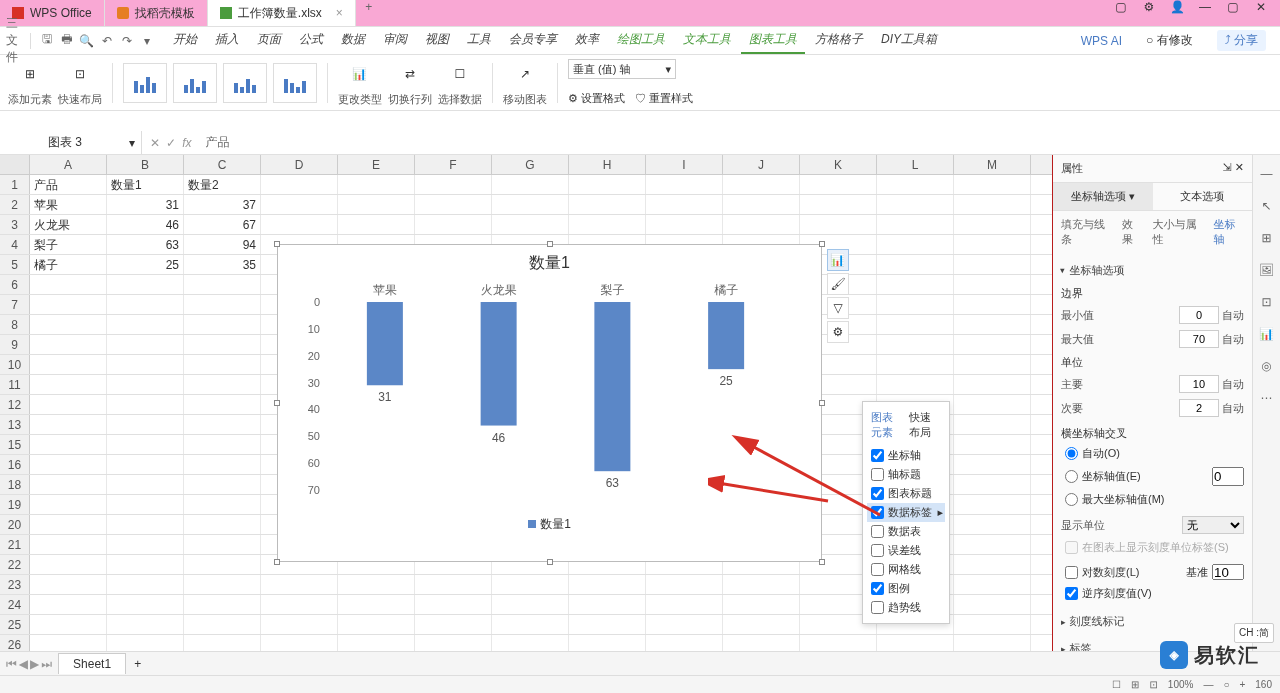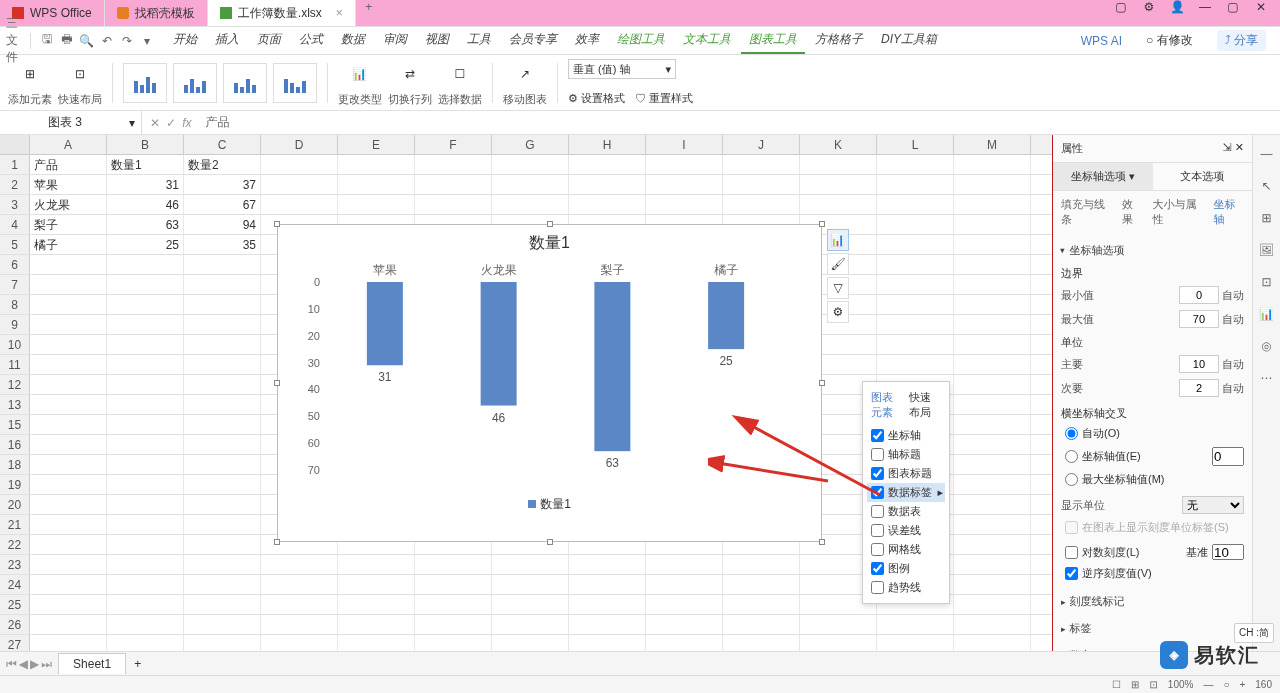--- a/index.html
+++ b/index.html
@@ -37,21 +37,21 @@
 .ribbon-icon { width: 38px; height: 32px; border: 1px solid transparent; display: flex; align-items: center; justify-content: center; cursor: pointer; }
 .ribbon-label { font-size: 11px; color: #555; }
 .ribbon-sep { width: 1px; height: 40px; background: #e0e0e0; margin: 0 4px; }
 .chart-style { width: 44px; height: 40px; border: 1px solid #ddd; display: flex; align-items: center; justify-content: center; cursor: pointer; }
 .chart-style .bars { display: flex; gap: 2px; align-items: flex-end; height: 20px; }
 .chart-style .bars span { width: 4px; background: #4a7bc4; }
 .axis-select { width: 108px; height: 20px; border: 1px solid #ccc; font-size: 11px; padding: 0 4px; background: #fff; display: flex; align-items: center; justify-content: space-between; }
 .ribbon-right-item { display: flex; align-items: center; gap: 4px; font-size: 11px; cursor: pointer; }
 
 
-.formula-bar { height: 24px; display: flex; align-items: center; border-bottom: 1px solid #e0e0e0; }
+.formula-bar { height: 24px; display: flex; align-items: center; border-bottom: 1px solid #e0e0e0; margin-top: 20px; }
 .name-box { width: 100px; border-right: 1px solid #ddd; height: 100%; display: flex; align-items: center; padding: 0 6px; justify-content: space-between; margin-left: 42px; }
 .fx-btns { display: flex; gap: 6px; padding: 0 8px; color: #999; }
 .formula-input { flex: 1; padding: 0 6px; color: #666; }
 
 
 .main { display: flex; height: 550px; }
 .sheet-area { flex: 1; position: relative; display: flex; flex-direction: column; overflow: hidden; }
 .col-headers { height: 20px; display: flex; background: #f0f0f0; border-bottom: 1px solid #ccc; }
 .corner { width: 30px; border-right: 1px solid #ccc; background: #e8e8e8; }
 .col-h { width: 77px; text-align: center; border-right: 1px solid #ccc; line-height: 20px; color: #555; }

